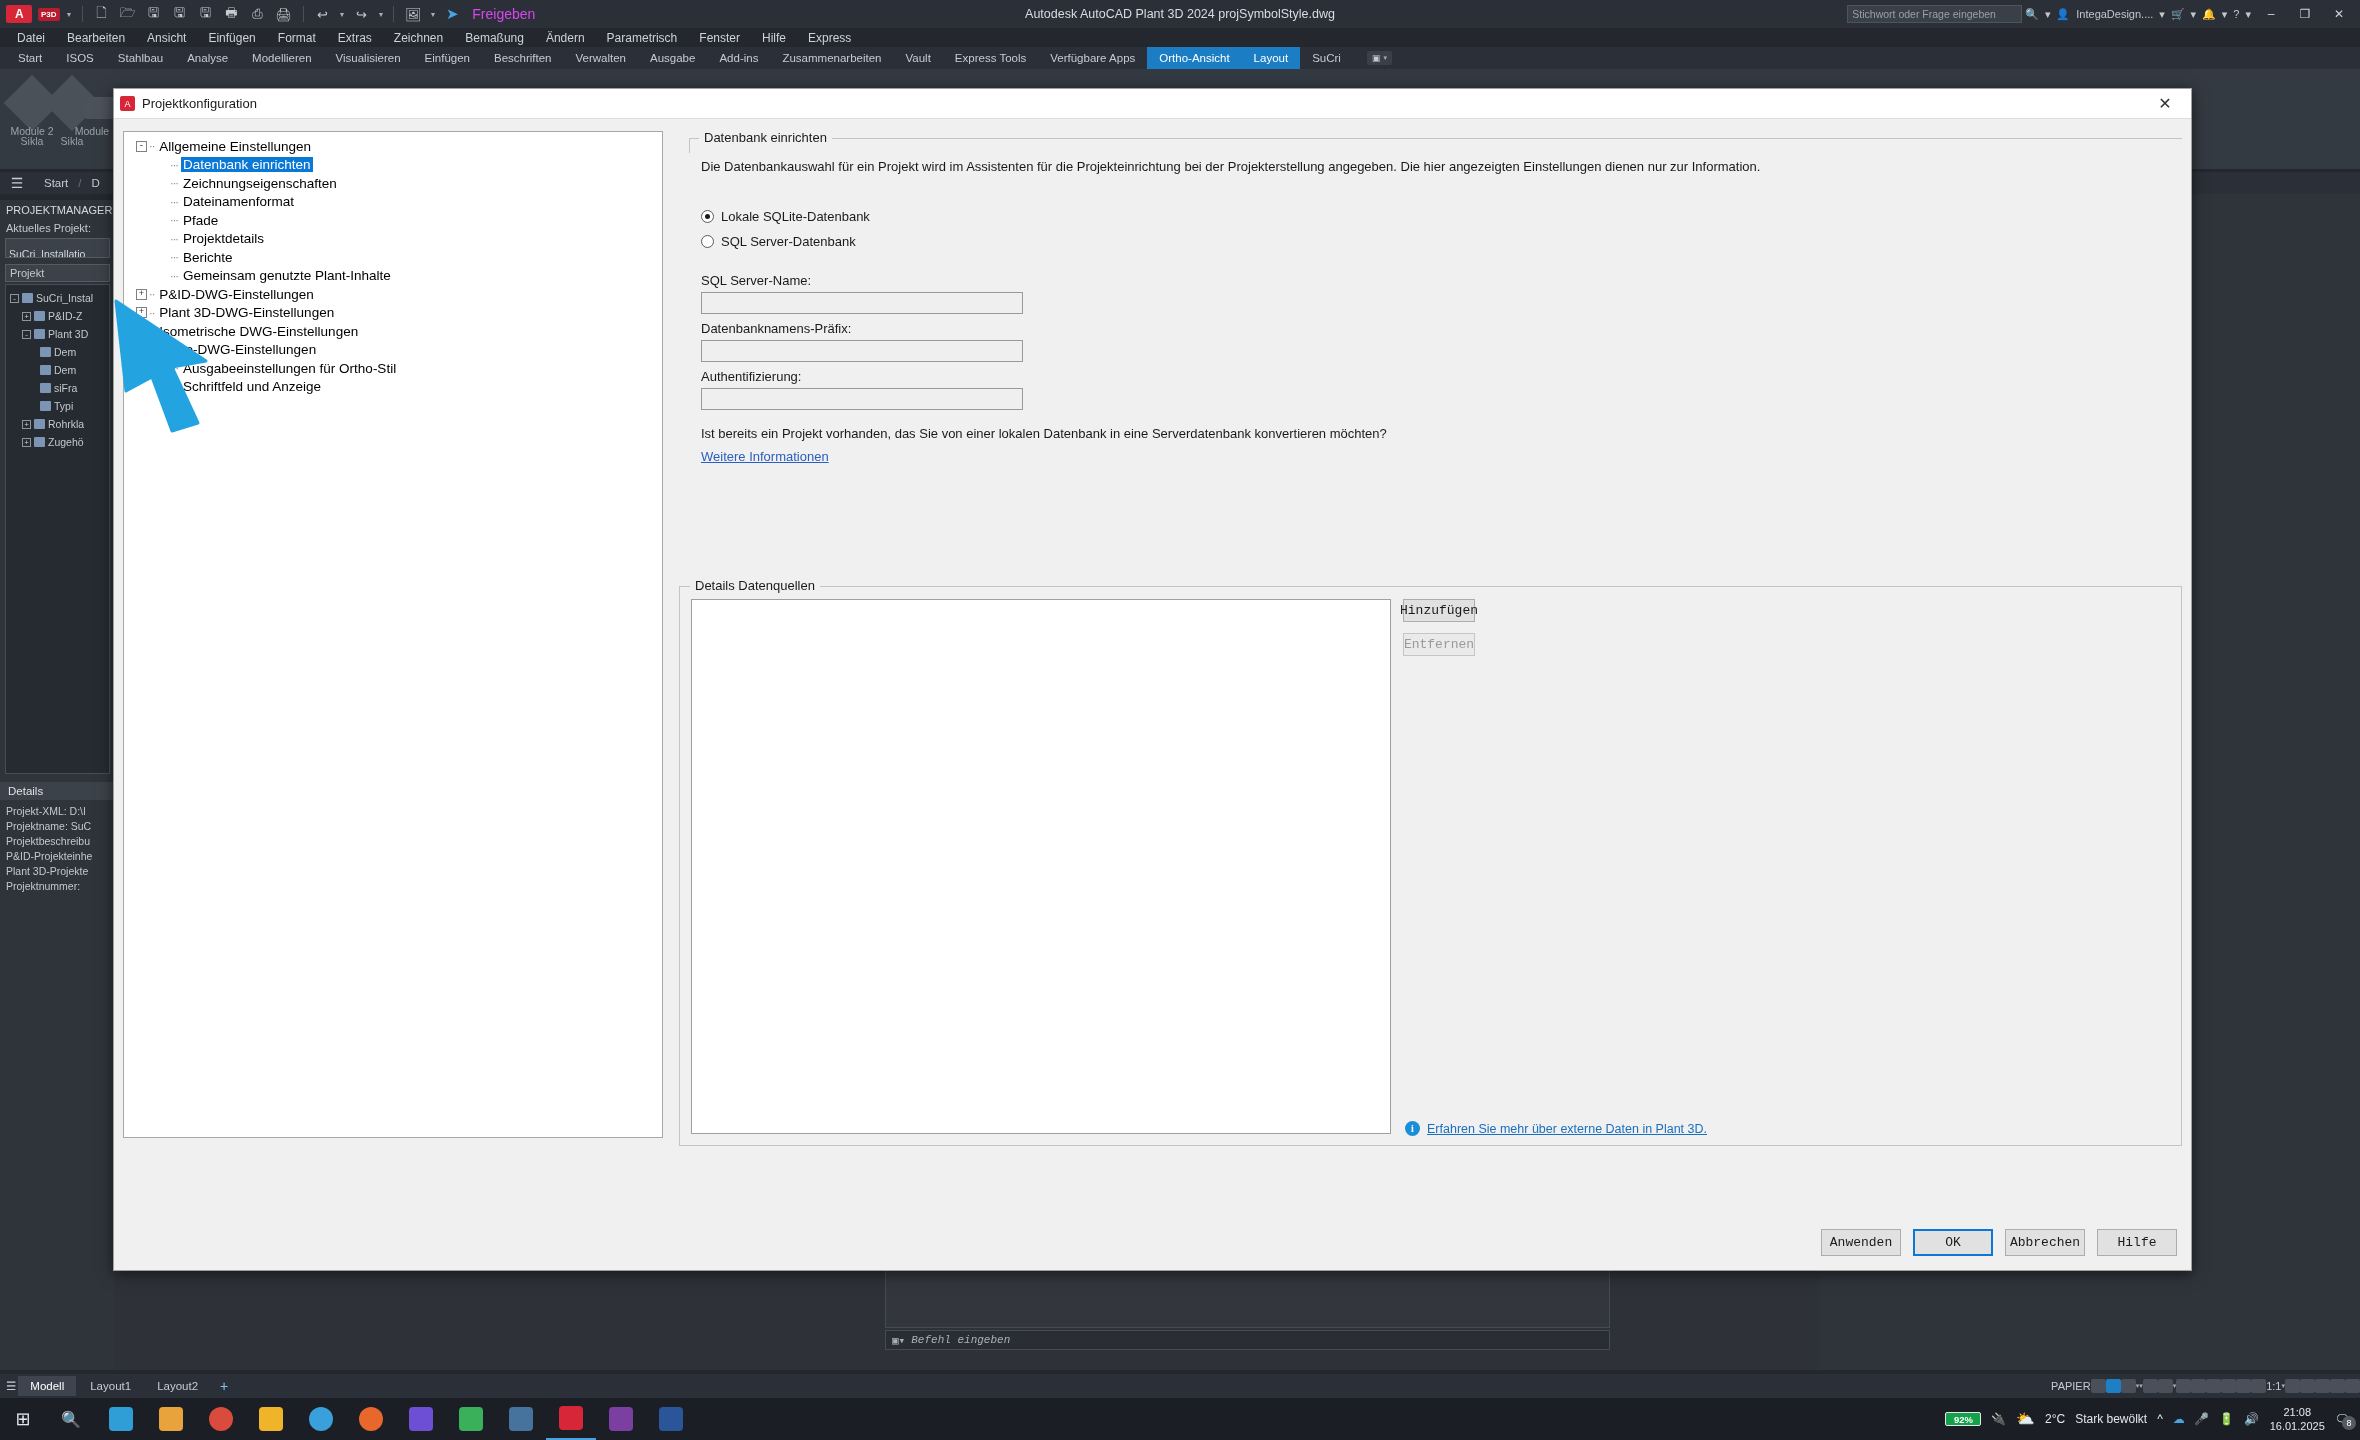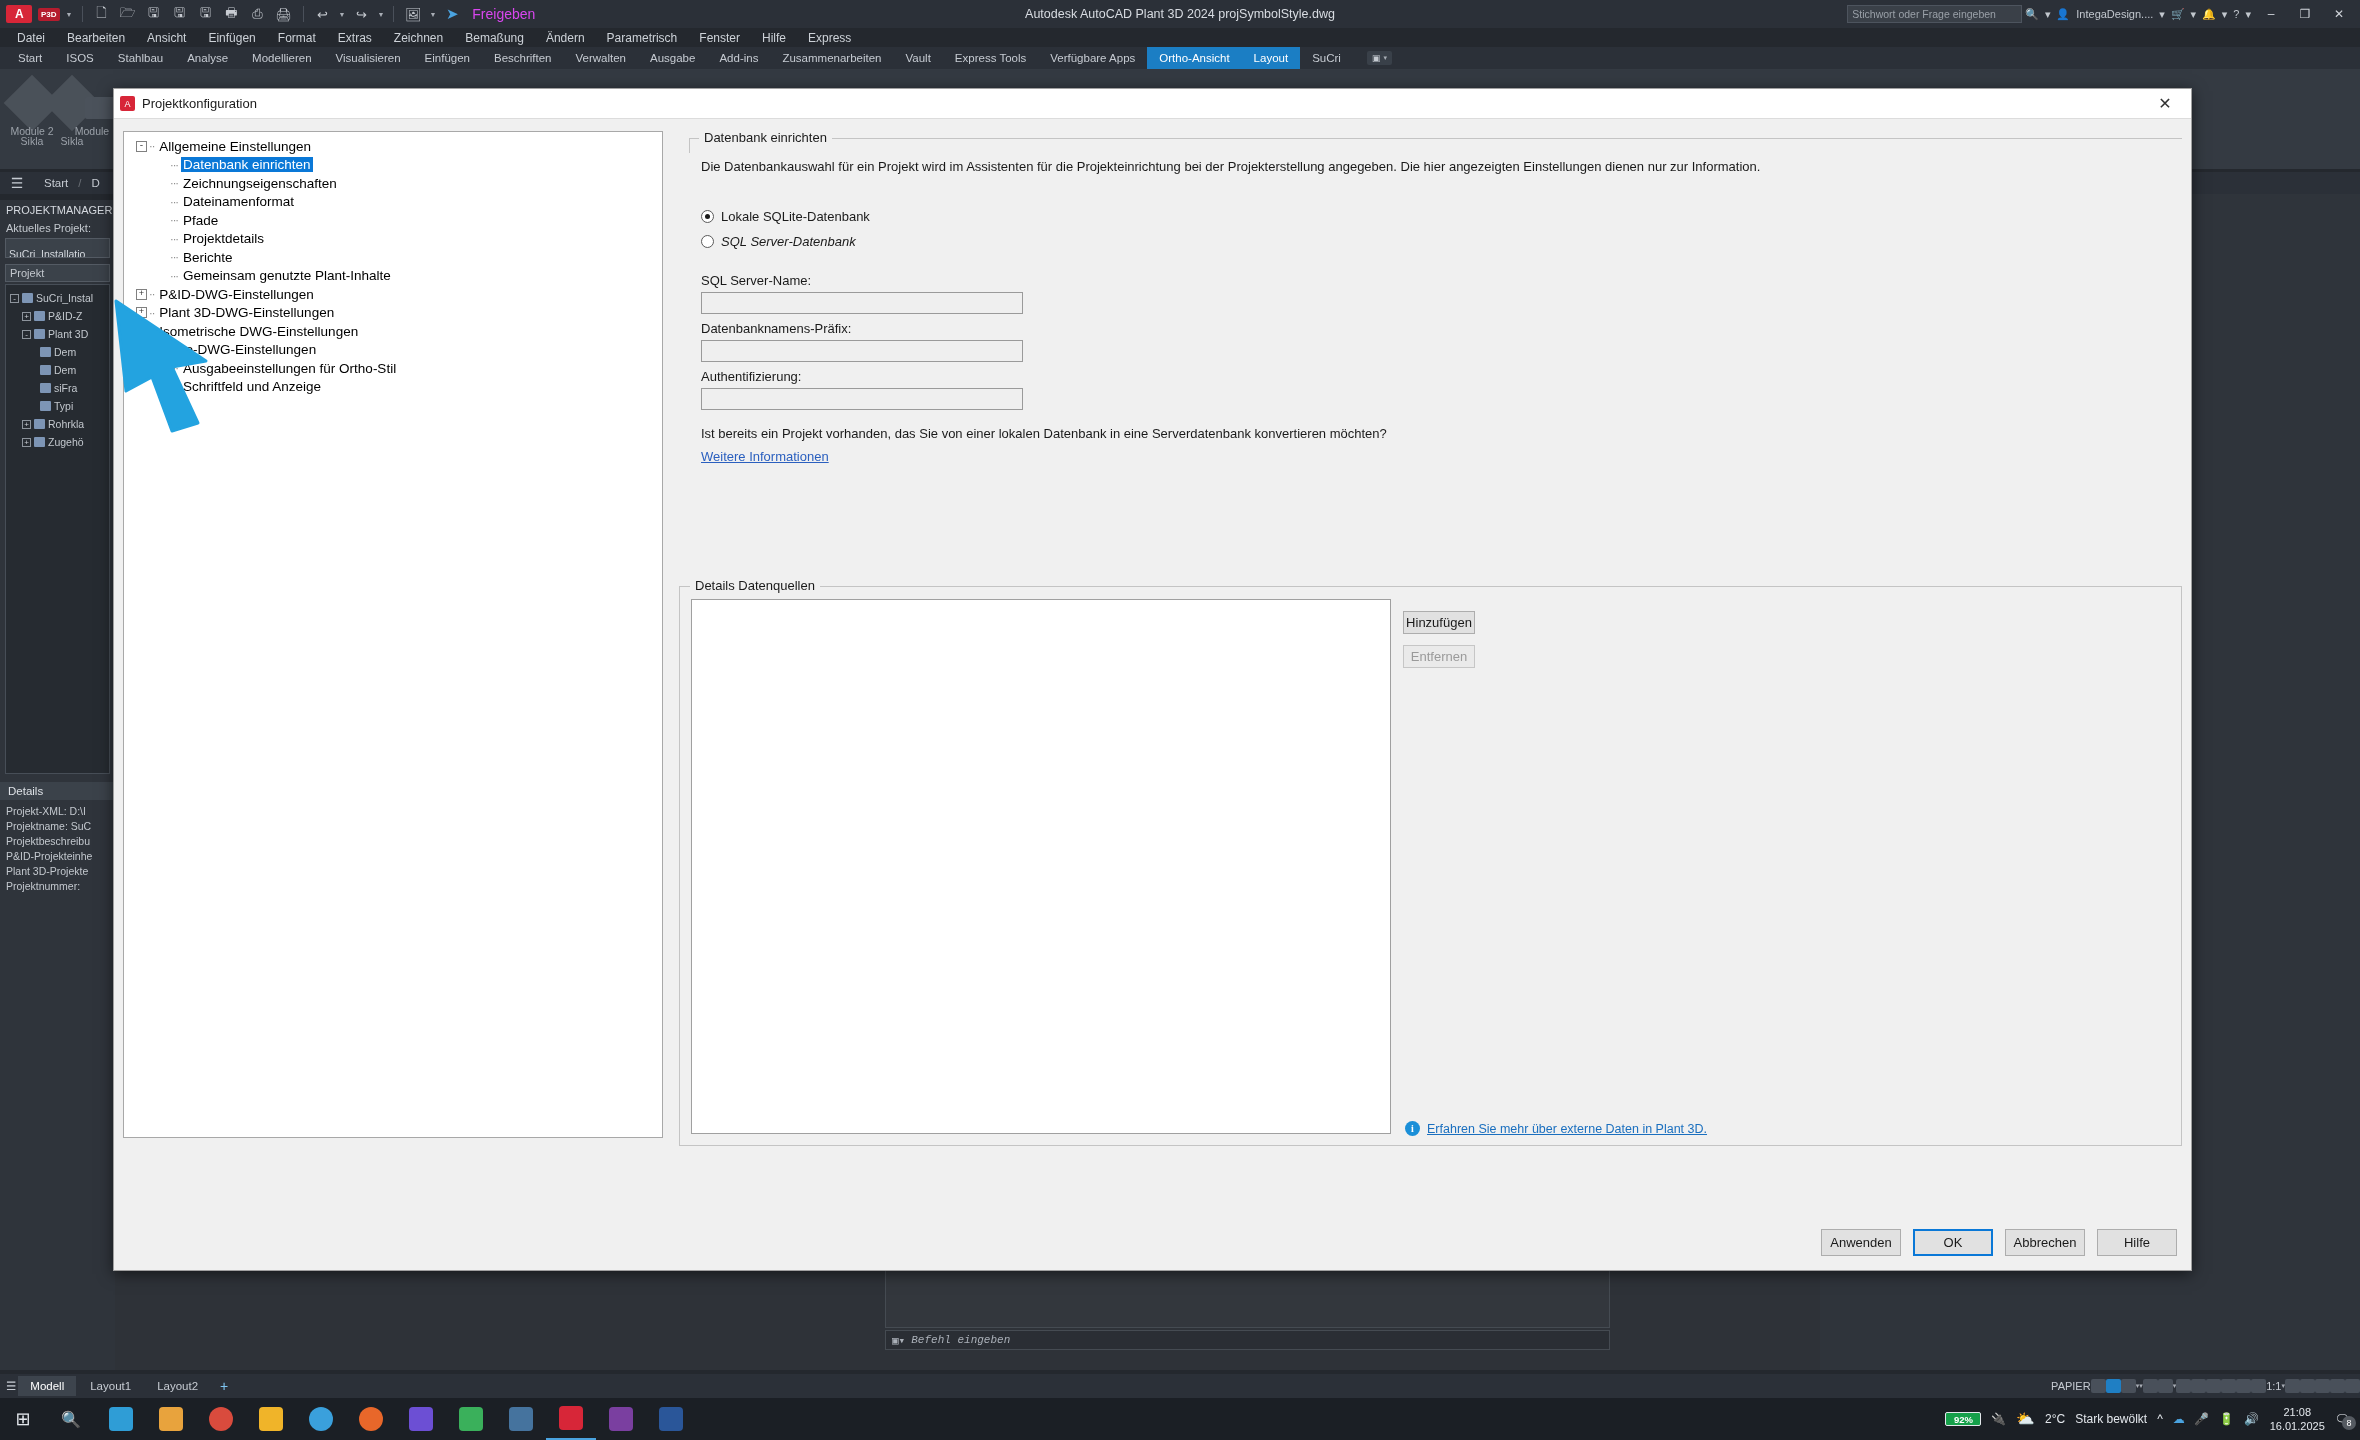--- a/index.html
+++ b/index.html
@@ -274,22 +274,21 @@
   .link { color: #2a5fbf; text-decoration: underline; font-size: 13px; }
 
   #gb-ext { left: 0px; top: 462px; right: 0; height: 560px; }
   .listbox {
     position: absolute; left: 11px; top: 12px; width: 700px; height: 535px;
     background: #fff; border: 1px solid #a0a0a0;
   }
   .btn {
     background: #e1e1e1; border: 1px solid #adadad; font-size: 13px; color: #1a1a1a;
     display: flex; align-items: center; justify-content: center;
-    font-family: Liberation Sans, sans-serif;
-    margin-top: 12px;
+    font-family: Liberation Mono, monospace;
   }
   .btn.disabled { color: #9a9a9a; background: #eaeaea; border-color: #c6c6c6; }
   .btn.default { border: 2px solid #0a78d7; }
   #btn-add { position: absolute; left: 723px; top: 12px; width: 72px; height: 23px; }
   #btn-rem { position: absolute; left: 723px; top: 46px; width: 72px; height: 23px; }
   .info-link-row {
     position: absolute; left: 725px; bottom: 9px; display: flex; align-items: center; gap: 7px;
   }
   .info-circle {
     width: 15px; height: 15px; border-radius: 50%; background: #1a8fd8; color: #fff;
@@ -693,21 +692,21 @@
 
         <div class="gbox" id="gb-db">
           <span class="legend">Datenbank einrichten</span>
 
           <div class="desc-text">Die Datenbankauswahl für ein Projekt wird im Assistenten für die Projekteinrichtung bei der Projekterstellung angegeben. Die hier angezeigten Einstellungen dienen nur zur Information.</div>
 
           <div class="radio-row" style="left:12px; top:70px;">
             <span class="radio checked"></span>
             <span>Lokale SQLite-Datenbank</span>
           </div>
-          <div class="radio-row" style="left:12px; top:95px;font-style:italic;">
+          <div class="radio-row" style="left:12px; top:95px;">
             <span class="radio"></span>
             <span>SQL Server-Datenbank</span>
           </div>
 
           <div class="fld-label" style="left:12px; top:134px;">SQL Server-Name:</div>
           <div class="fld-input" style="left:12px; top:153px;"></div>
 
           <div class="fld-label" style="left:12px; top:182px;">Datenbanknamens-Präfix:</div>
           <div class="fld-input" style="left:12px; top:201px;"></div>
 

